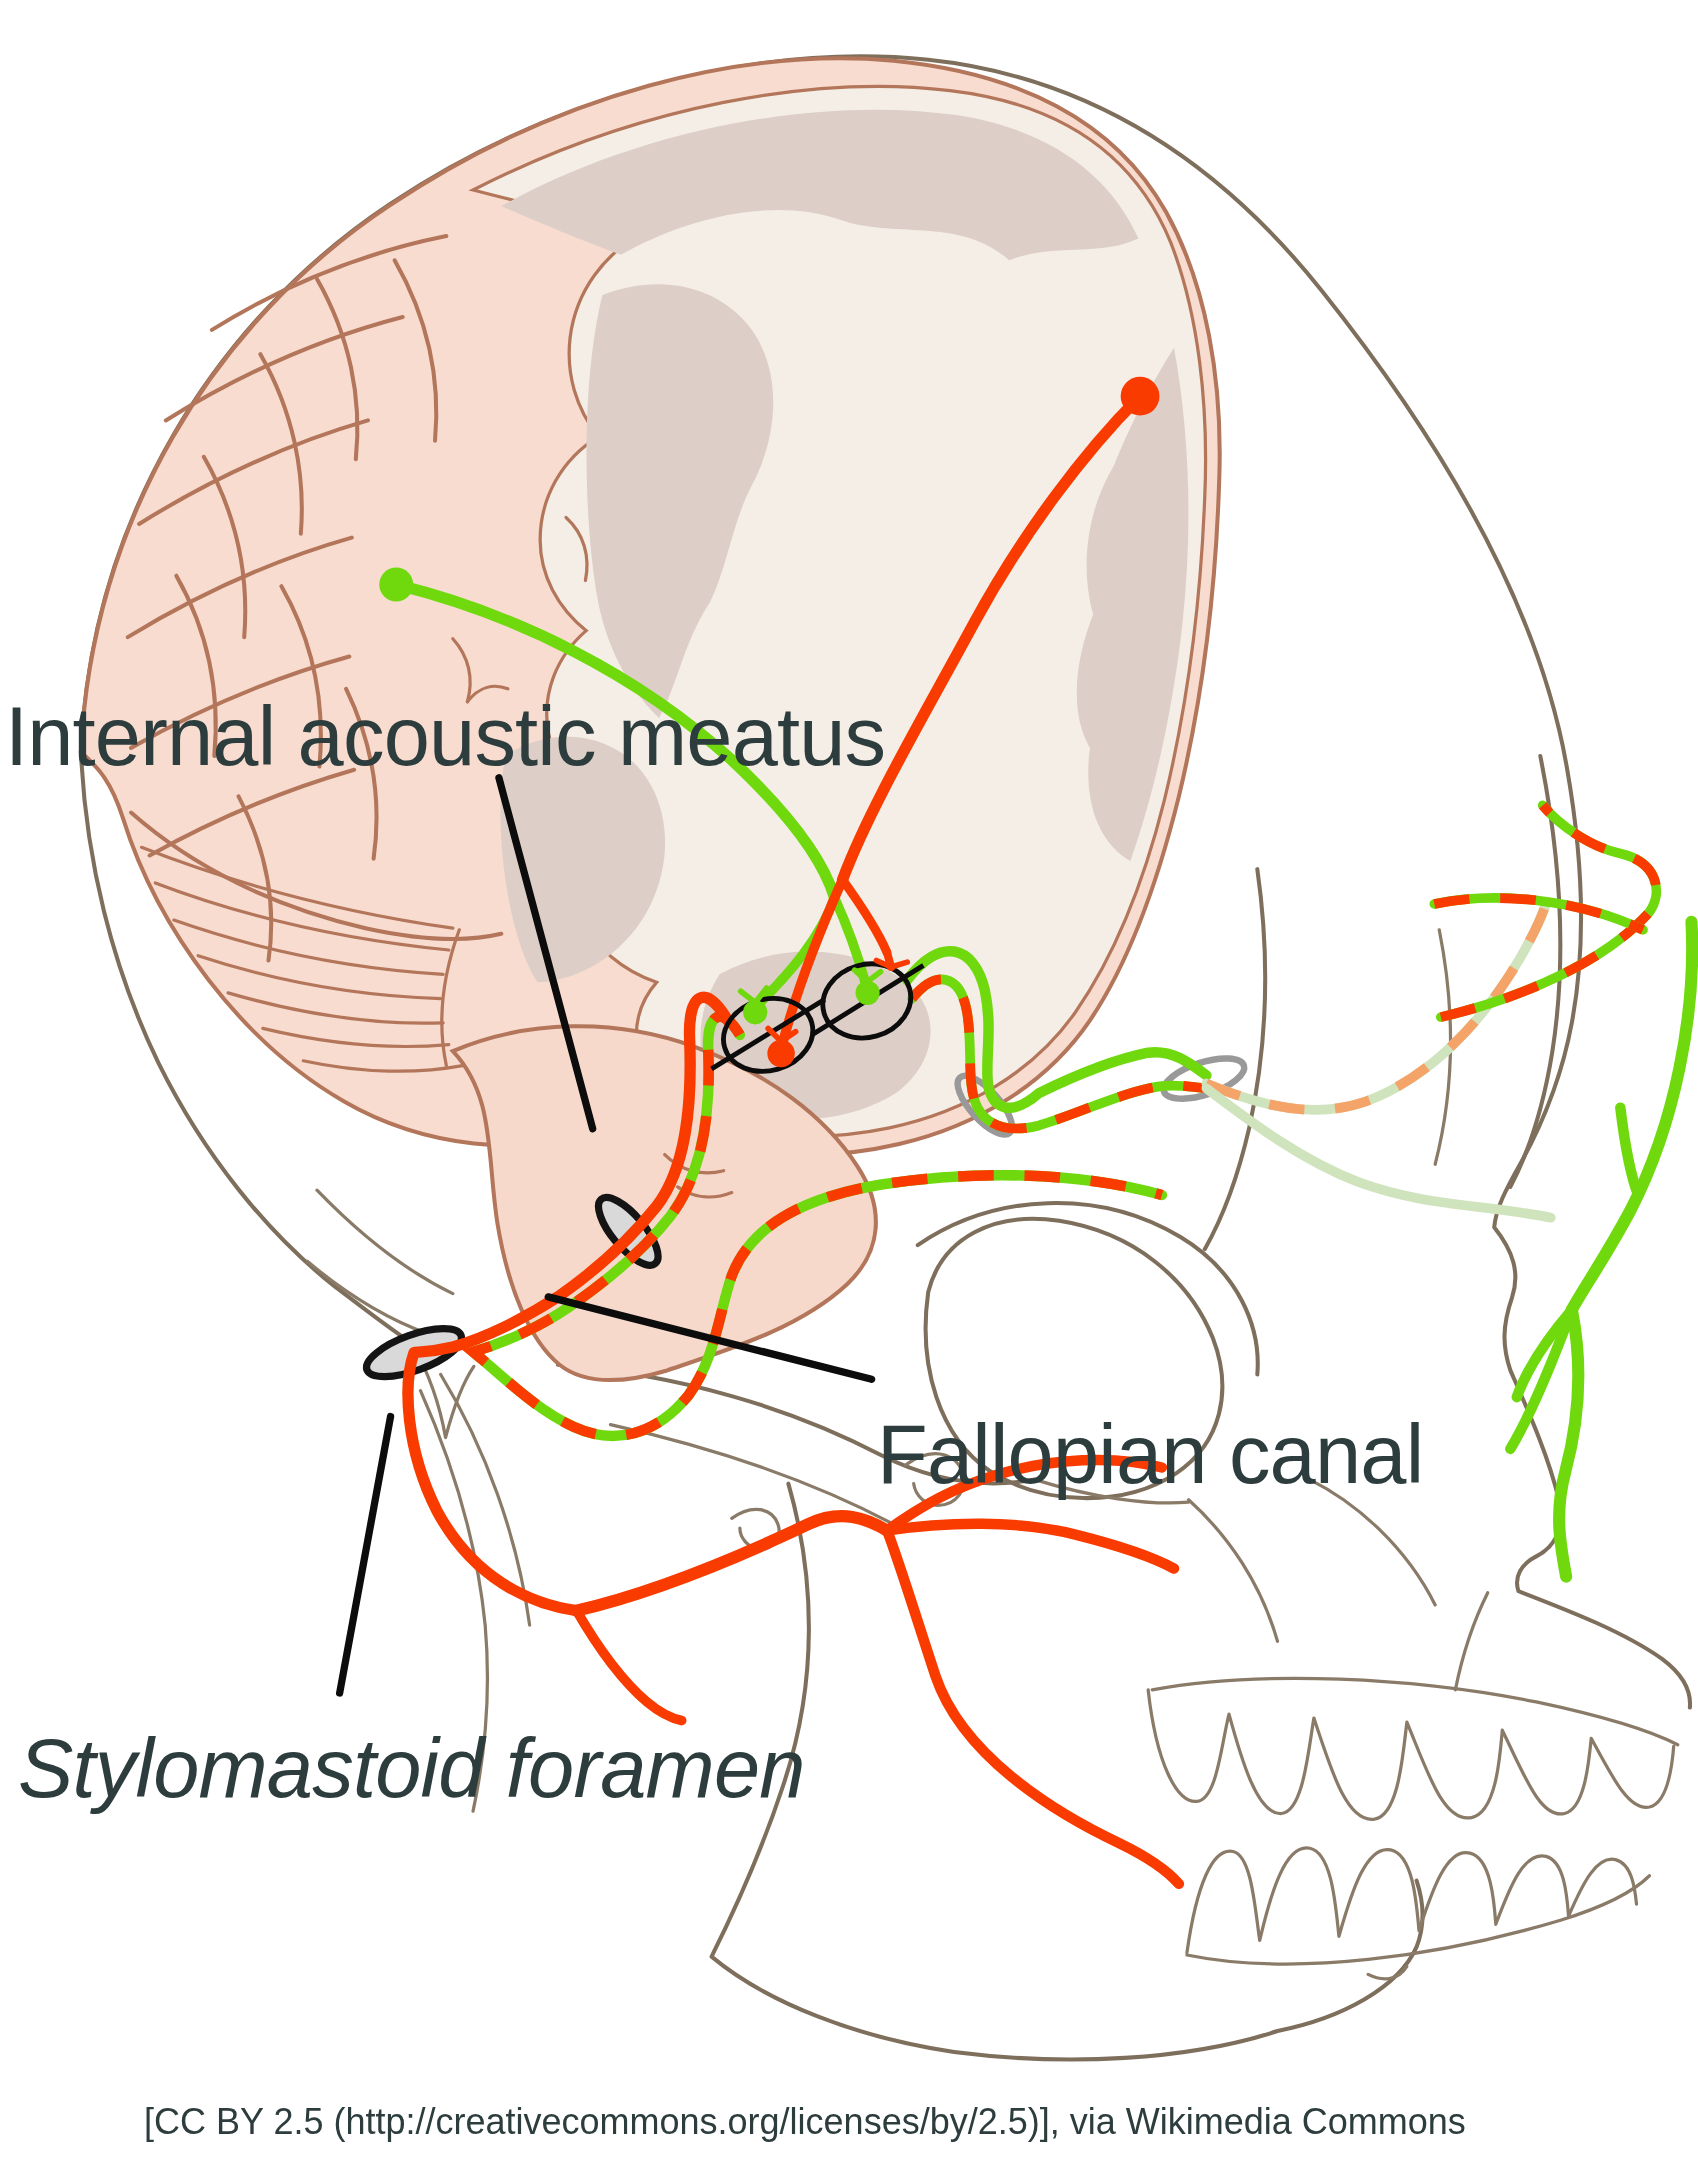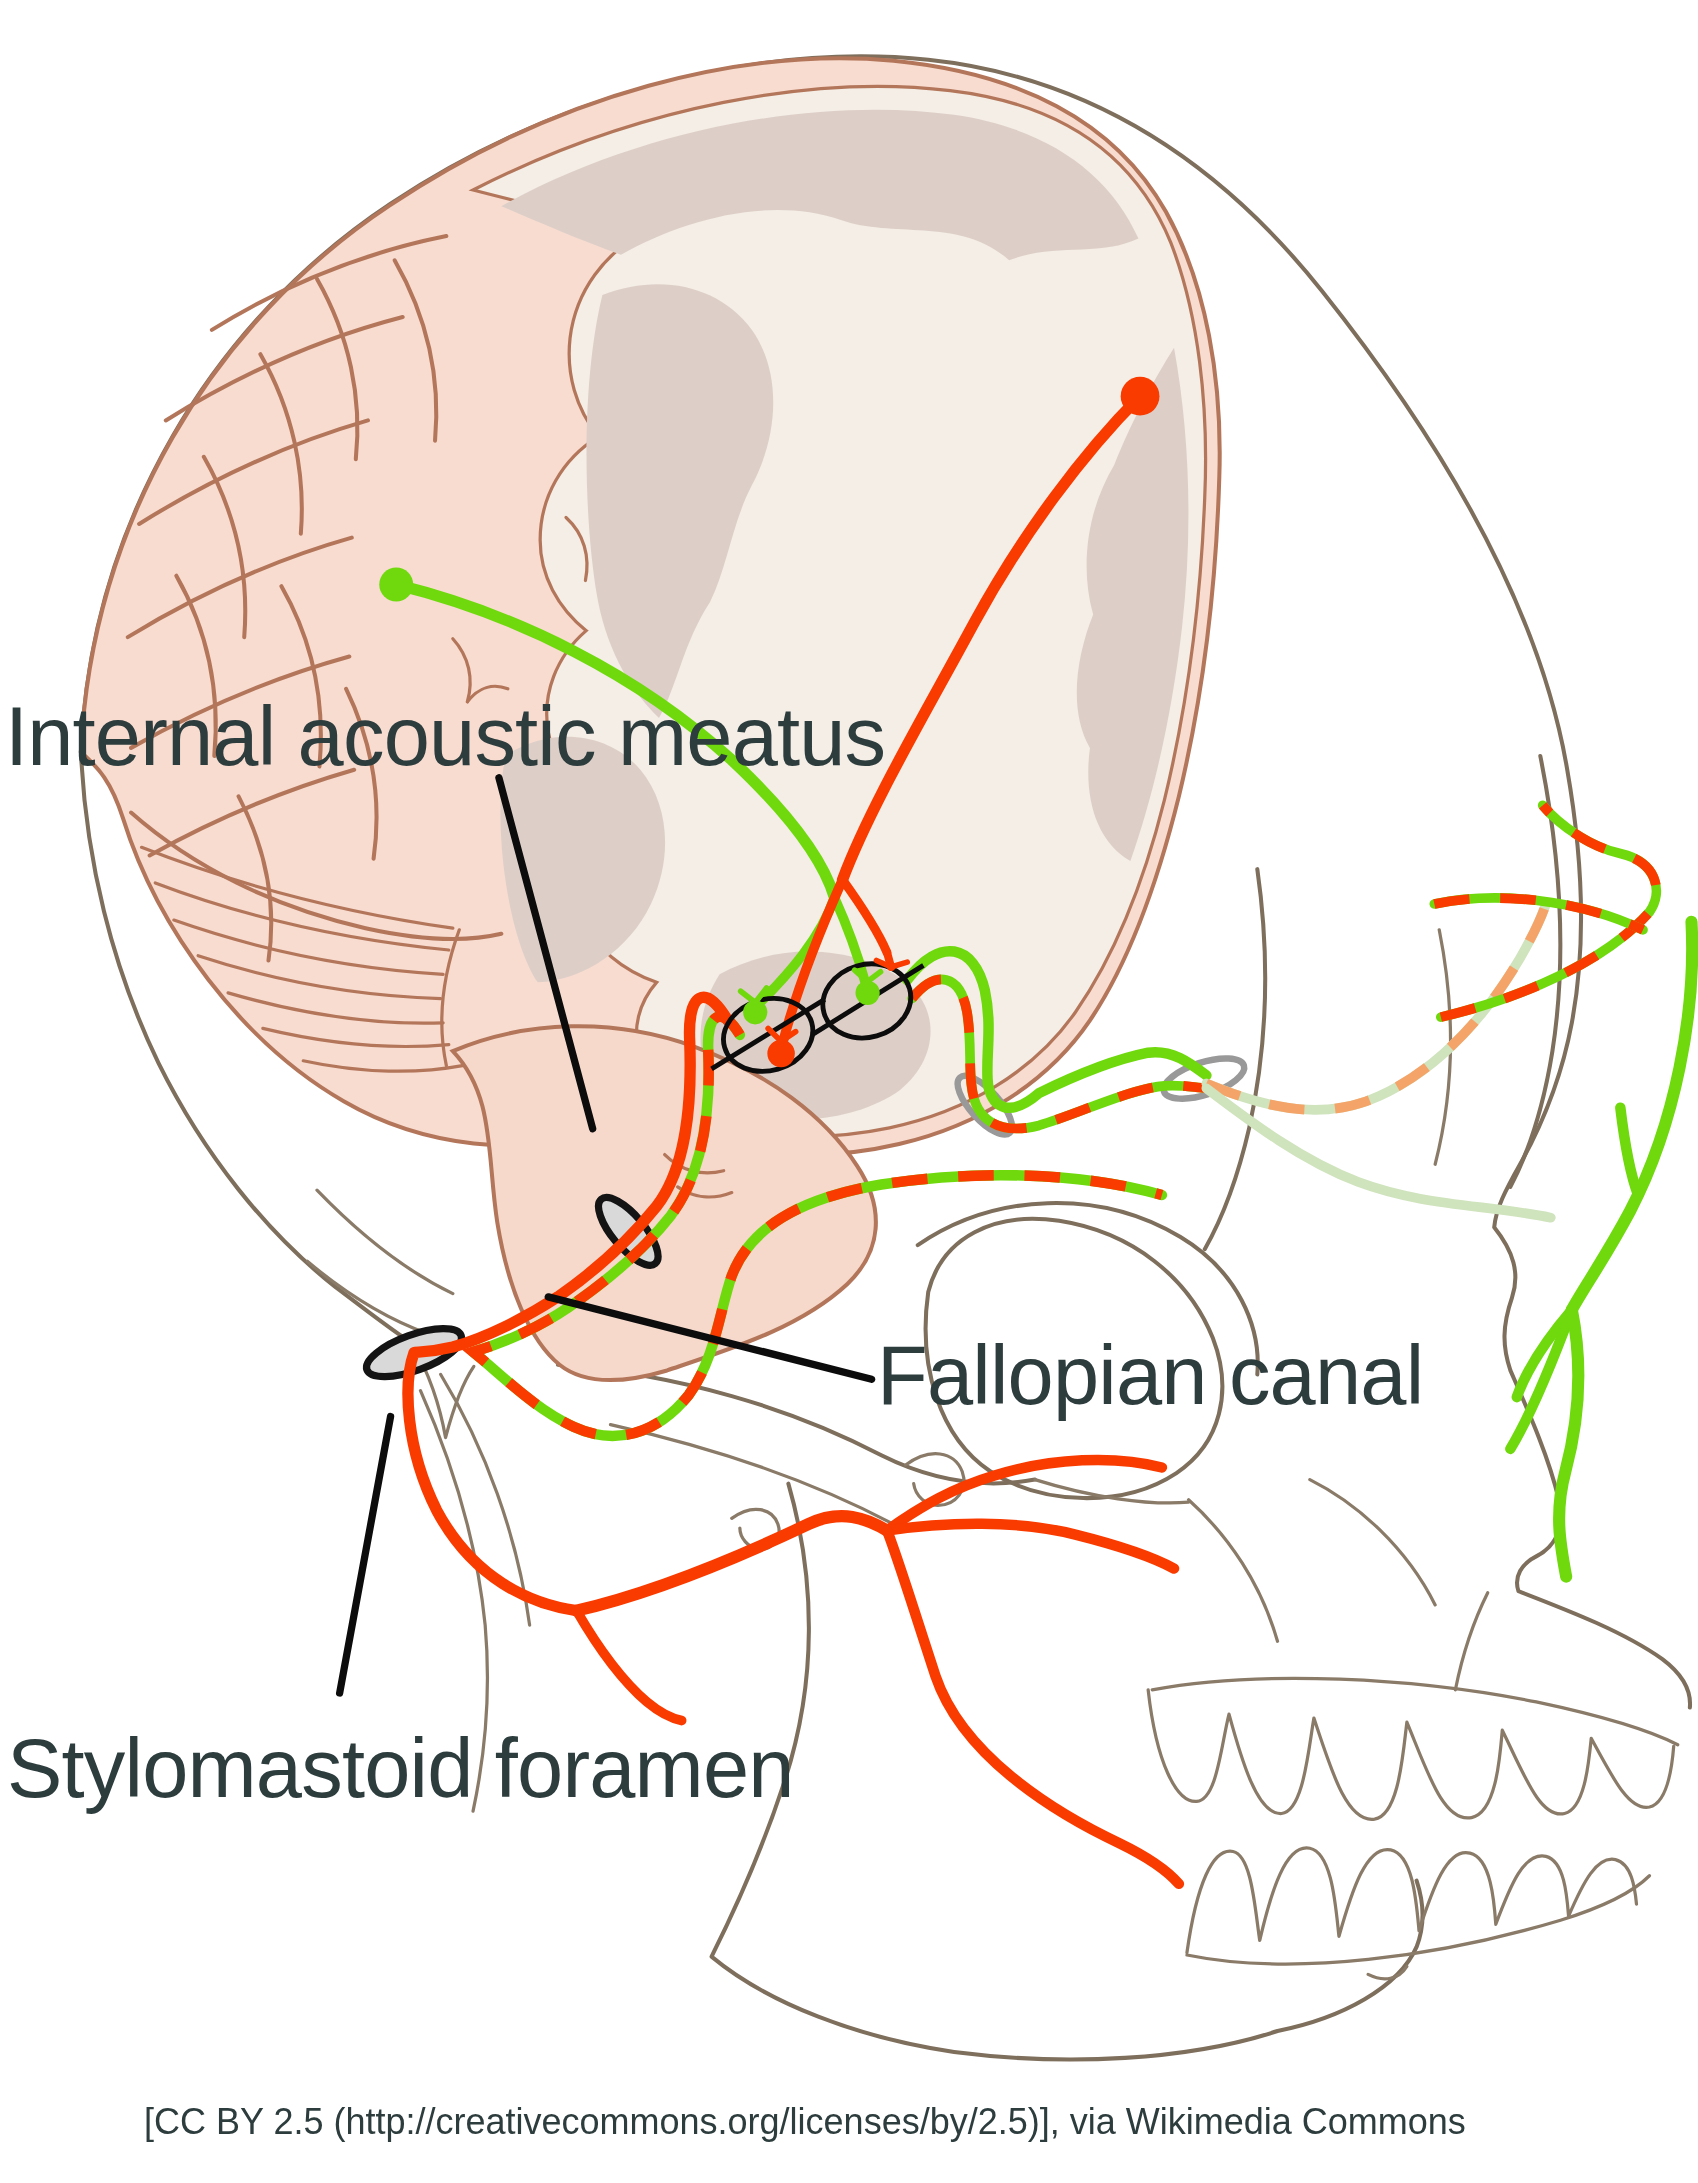--- a/index.html
+++ b/index.html
@@ -277,22 +277,22 @@
 
   <g>
     <line class="blackline" stroke-width="9" x1="617" y1="962" x2="733" y2="1396" marker-end="url(#ah)"></line>
     <line class="blackline" stroke-width="9" x1="1078" y1="1706" x2="678" y2="1604" marker-end="url(#ah)"></line>
     <line class="blackline" stroke-width="9" x1="420" y1="2094" x2="483" y2="1752" marker-end="url(#ah)"></line>
   </g>
 </svg>
 
 <div class="lbl lbl-big" style="left:4.9px;top:689px;">Internal acoustic meatus</div>
 
-<div class="lbl lbl-big" style="left:877px;top:1328px;">Fallopian canal</div>
-
-<div class="lbl lbl-big" style="left:7px;top:1721px;">Stylomastoid foramen</div>
+<div class="lbl lbl-big" style="left:877px;top:1407px;">Fallopian canal</div>
+
+<div class="lbl lbl-big" style="left:18px;top:1721px;font-style:italic;">Stylomastoid foramen</div>
 
 <div class="attr">
   <div>[CC BY 2.5 (http://creativecommons.org/licenses/by/2.5)], via Wikimedia Commons</div>
 </div>
 
 </div>
 
 
 </body></html>

